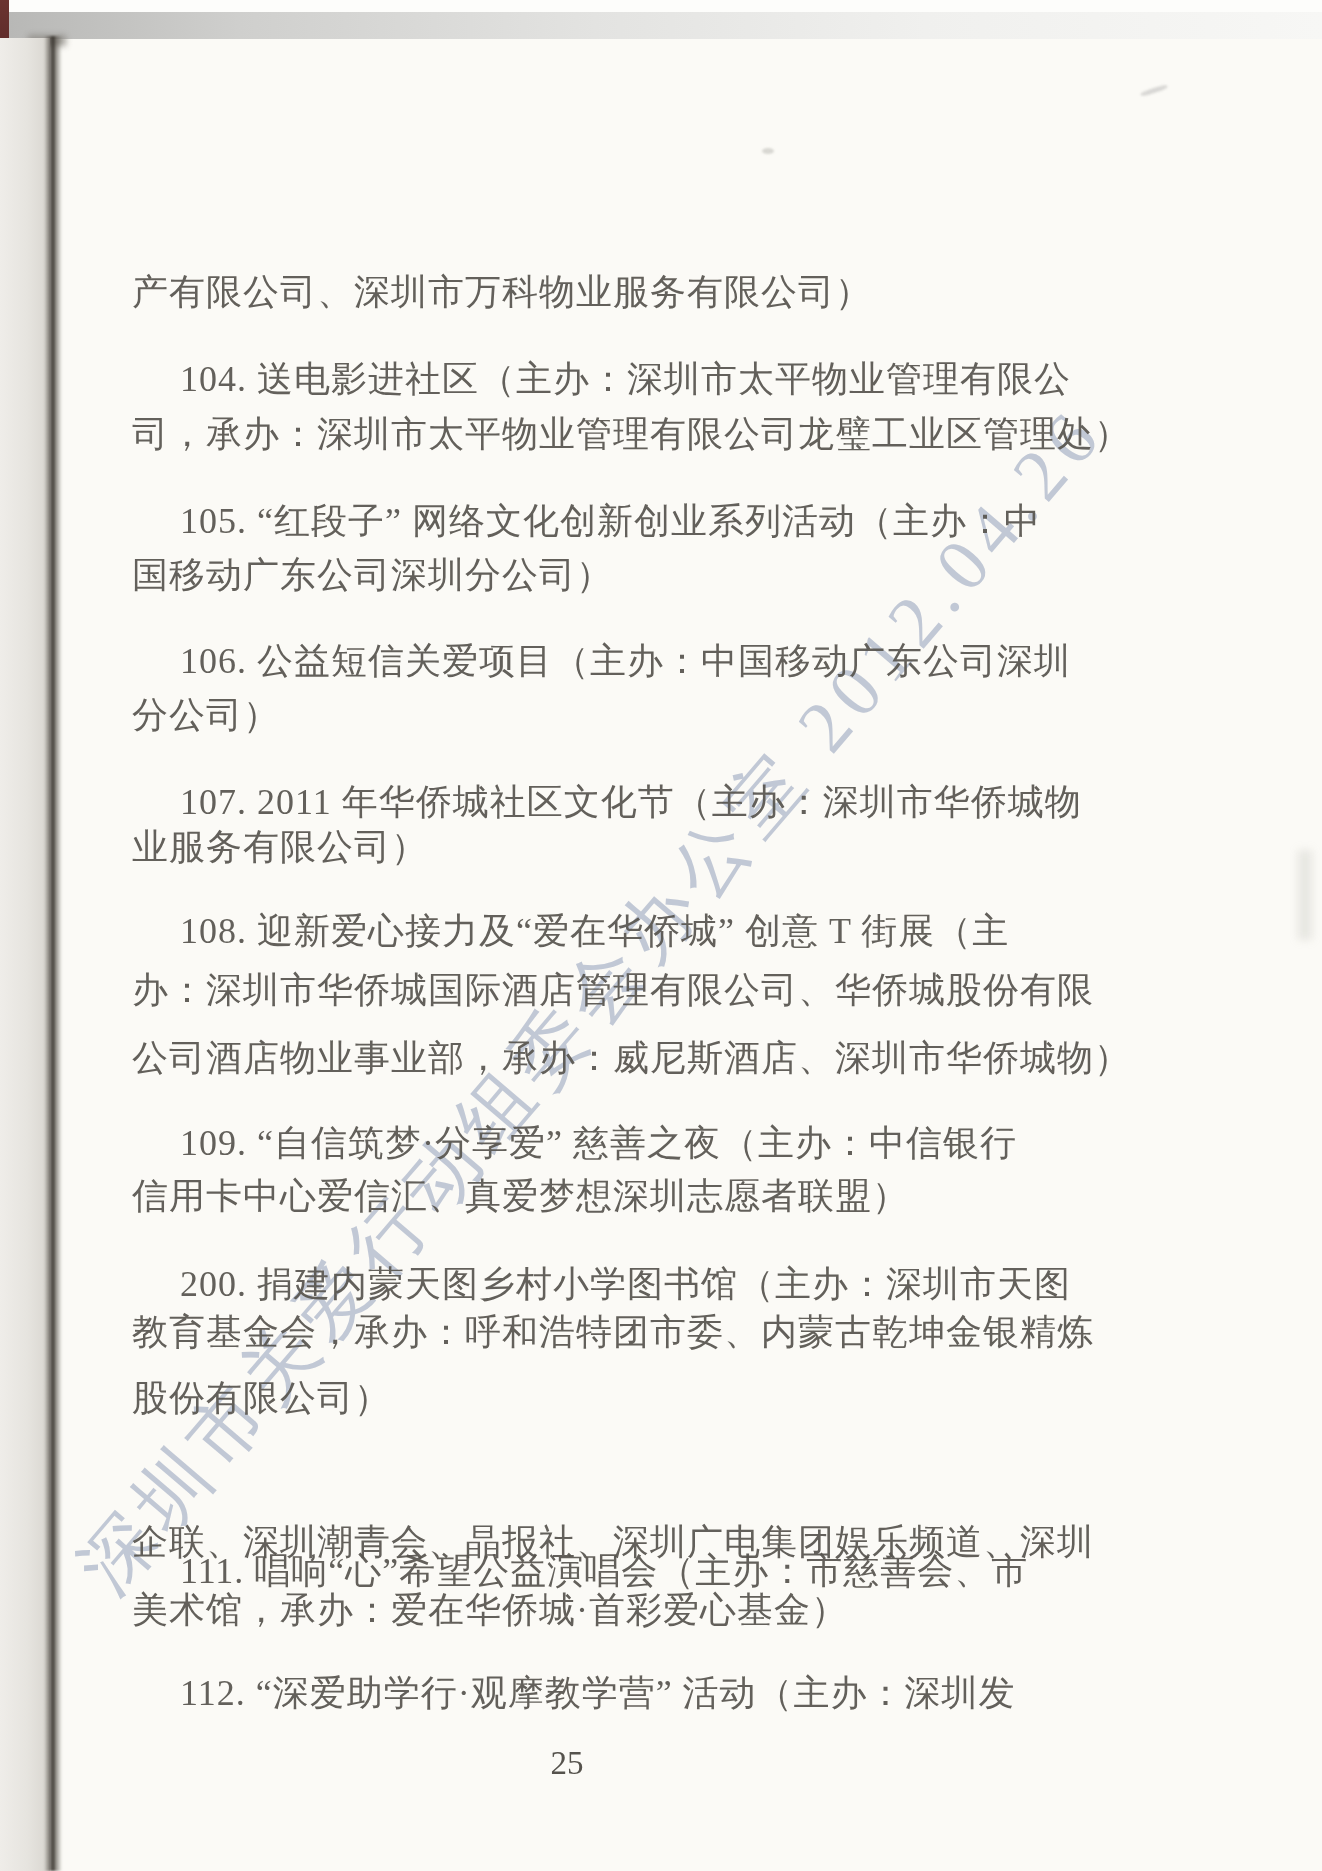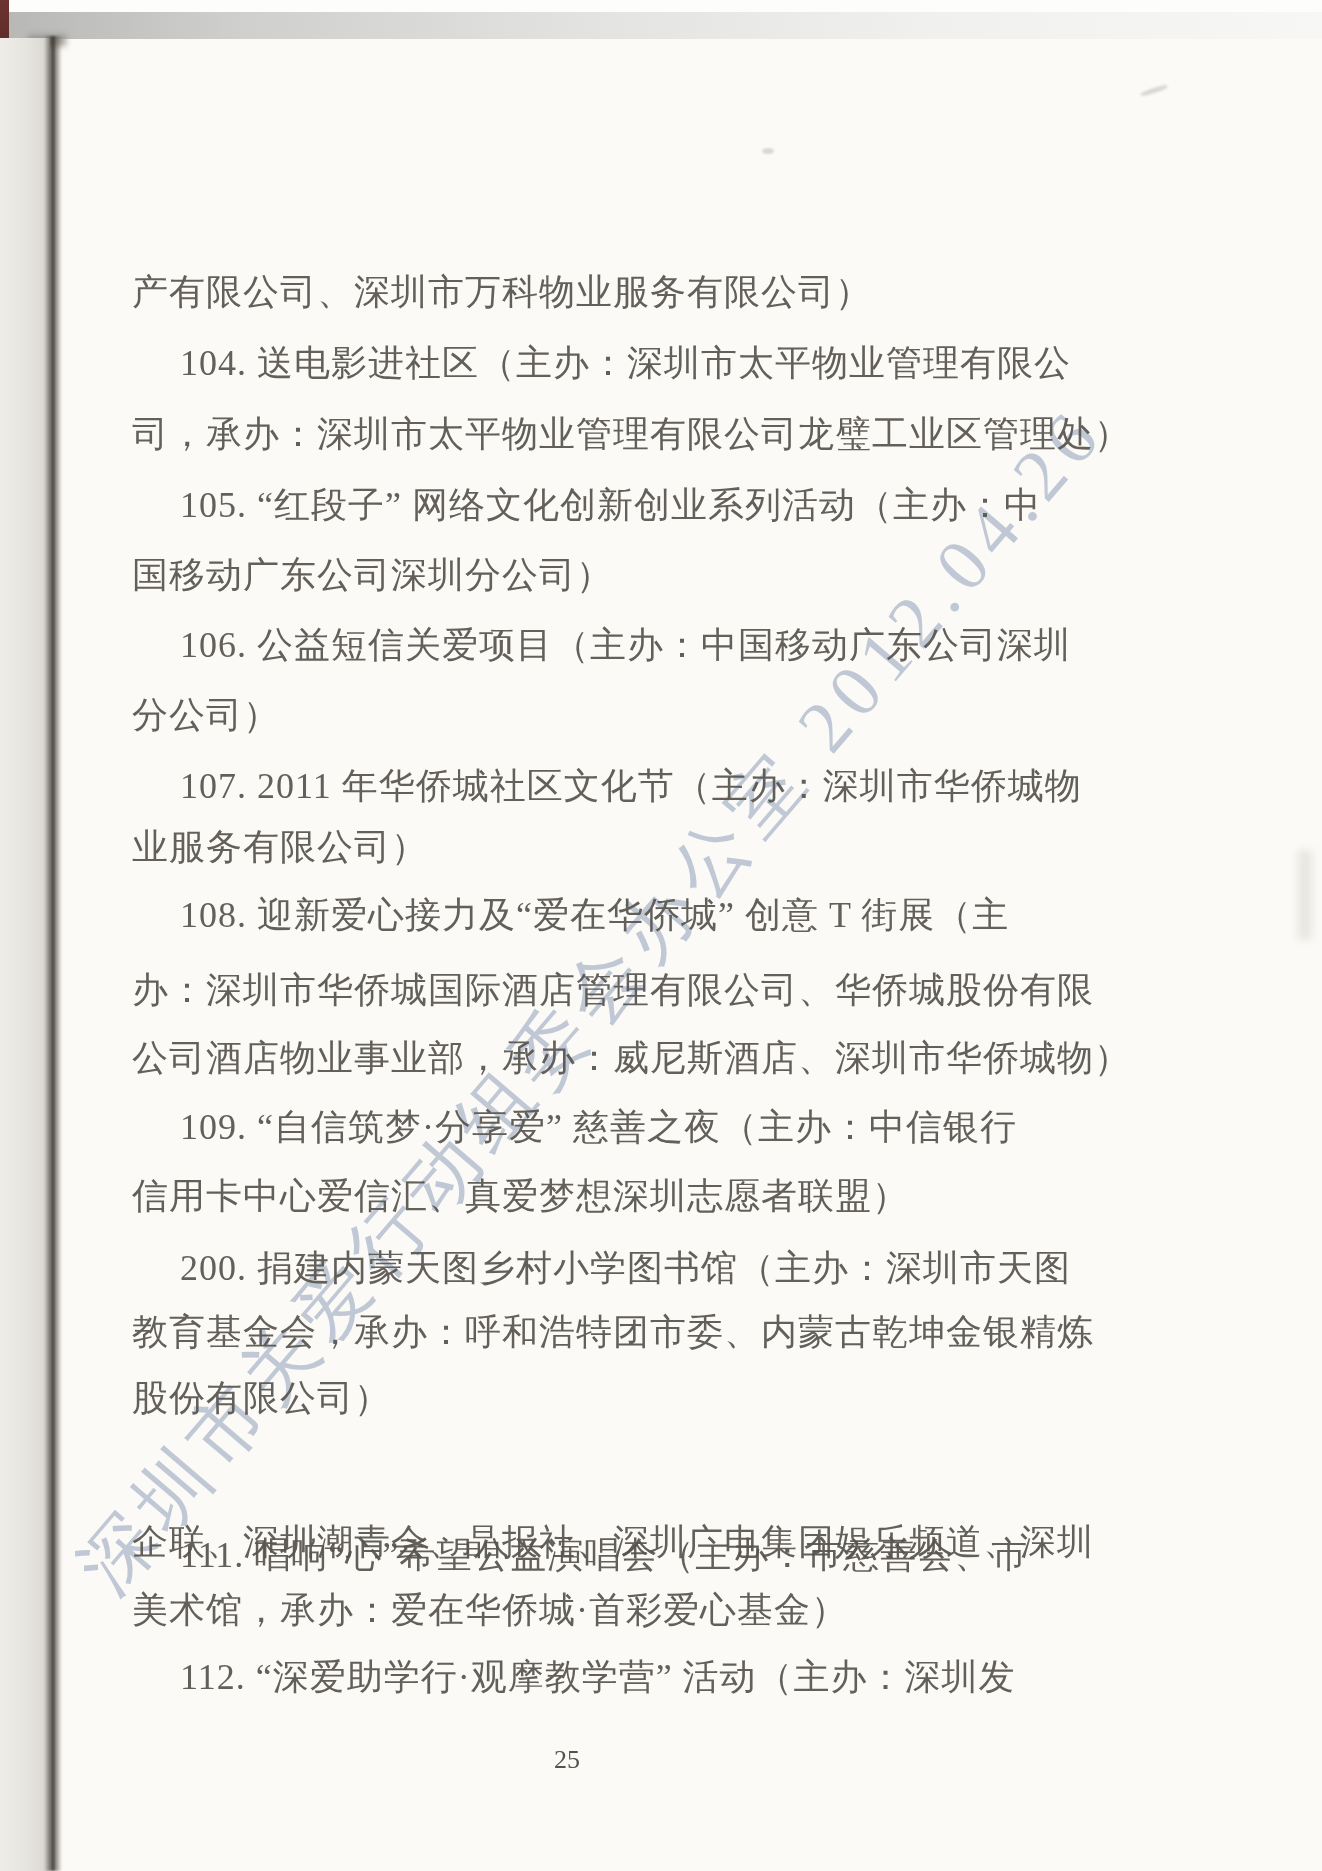--- a/index.html
+++ b/index.html
@@ -61,24 +61,24 @@
     position:absolute;
     white-space:nowrap;
     font-size:36px;
     letter-spacing:1px;
     color:#57544e;
     opacity:.92;
     z-index:2;
     font-family:"Liberation Serif","DejaVu Serif",serif;
   }
   .flush{left:132px;}
-  .indent{left:180px;}
+  .indent{left:180px;margin-top:16px;}
   .page-number{
     position:absolute;left:0;top:1745px;width:1134px;
-    text-align:center;font-size:26px;color:#55524c;z-index:2;
+    text-align:center;font-size:33px;color:#55524c;z-index:2;
   }
 </style>
 </head>
 <body>
 
 <div class="page">
 
   <div class="top-white"></div>
   <div class="top-band"></div>
   <div class="corner-mark"></div>

